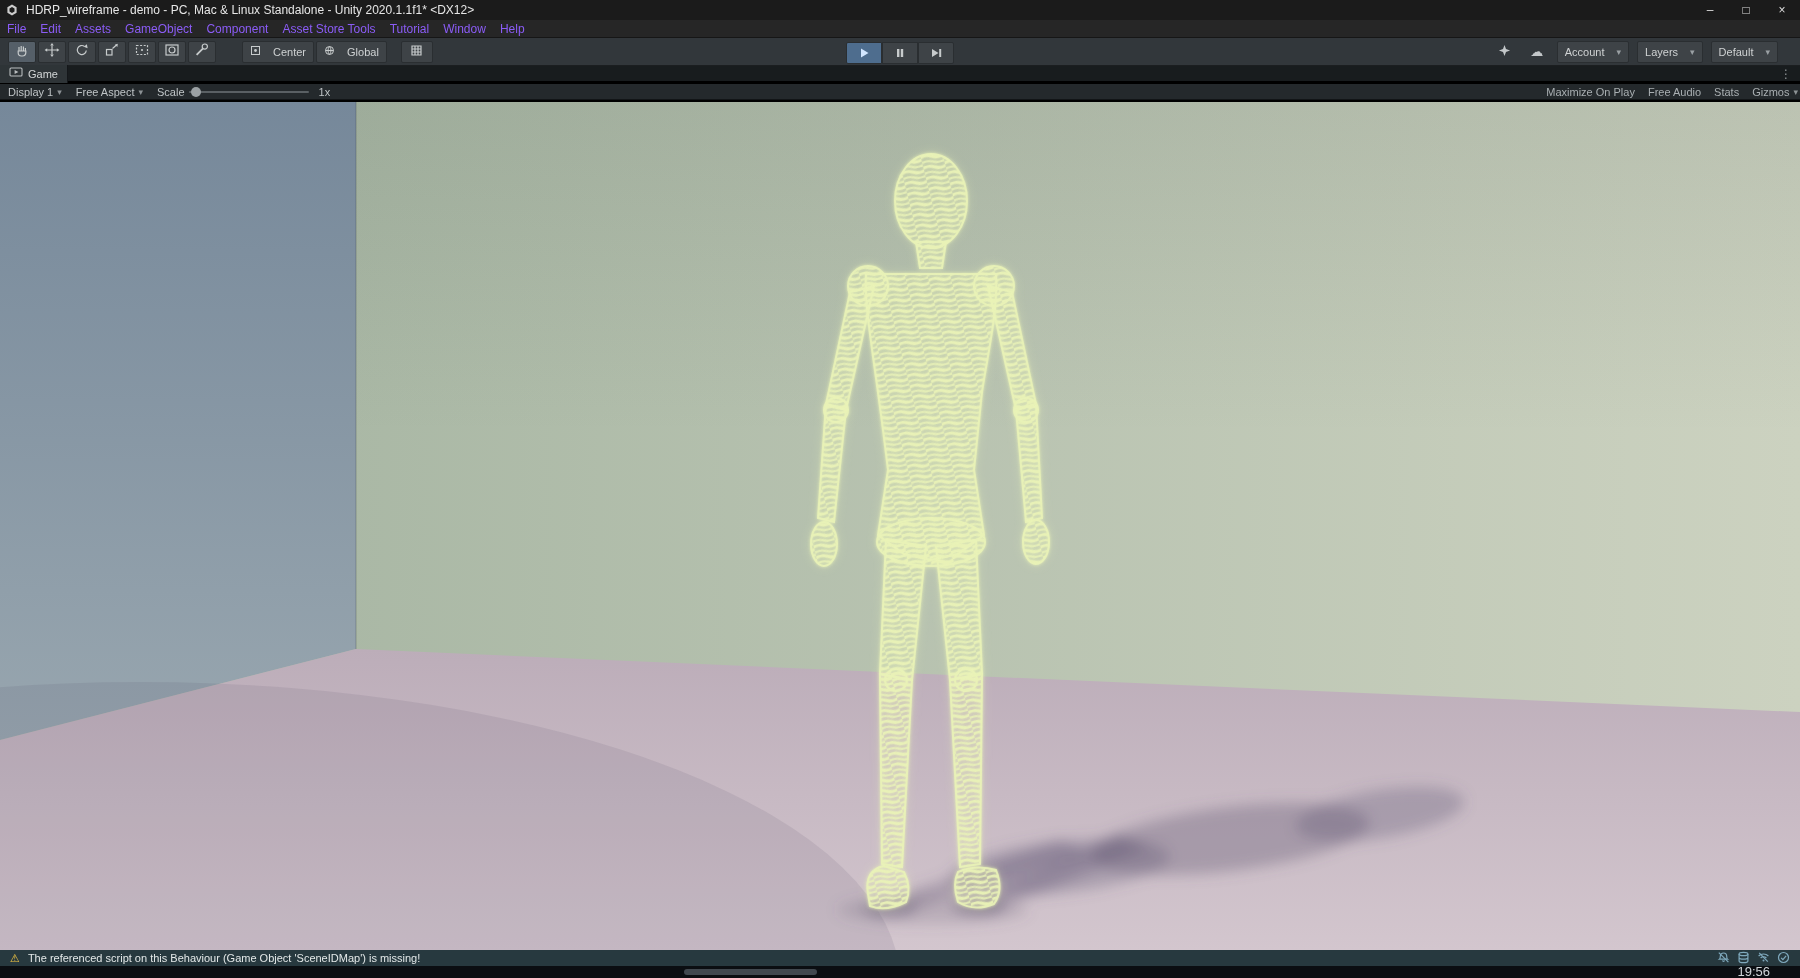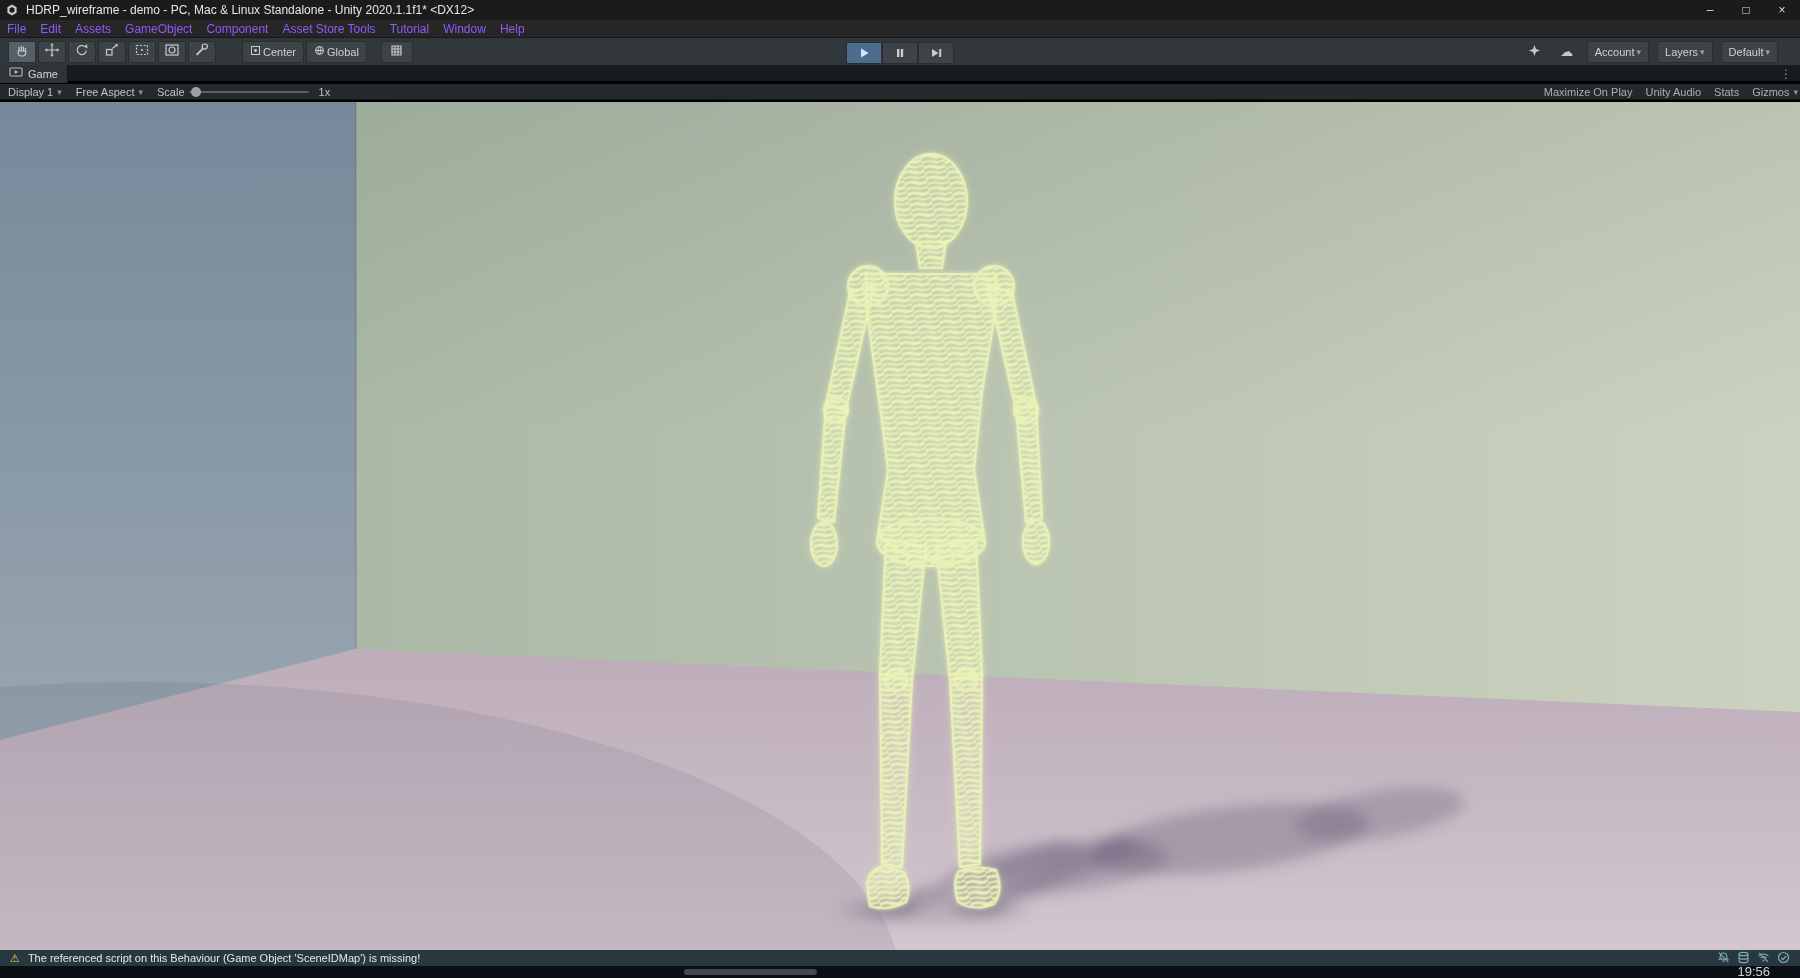--- a/index.html
+++ b/index.html
@@ -21,21 +21,21 @@
 
   
   #toolbar{top:38px;height:28px;background:#32373b;border-bottom:1px solid #1b1e20}
   .toolgroup{display:flex;align-items:center;margin-left:8px;gap:2px}
   .toolbtn{width:26px;height:20px;background:#3e4347;border:1px solid #2a2e31;border-radius:2px;
            display:flex;align-items:center;justify-content:center}
   .toolbtn.active{background:#555f68}
   .toolbtn svg{stroke:#c7cbcc;fill:none;stroke-width:1.2}
   .toolbtn svg .f{fill:#c7cbcc;stroke:none}
   .pillbtn{height:20px;padding:0 7px;font-size:11px;color:#cfd2d3;background:#3e4347;
-           border:1px solid #2a2e31;border-radius:2px;display:flex;align-items:center;gap:2px}
+           border:1px solid #2a2e31;border-radius:2px;display:flex;align-items:center;gap:12px}
   .pillbtn .arrow{color:#9aa0a3;font-size:9px}
   #play-controls{position:absolute;left:50%;top:4px;transform:translateX(-50%);display:flex}
   .playbtn{width:34px;height:20px;background:#3e4347;border:1px solid #2a2e31;display:flex;
            align-items:center;justify-content:center}
   .playbtn:first-child{border-radius:2px 0 0 2px}
   .playbtn:last-child{border-radius:0 2px 2px 0}
   .playbtn.active{background:var(--accent,#4e6d8e)}
   .playbtn svg .pf{fill:#c7cbcc;stroke:none}
   .playbtn.active svg .pf{fill:var(--accent-text,#d2e6ff)}
   #toolbar-right{margin-left:auto;display:flex;align-items:center;gap:8px;padding-right:22px}
@@ -241,21 +241,21 @@
     <span class="gb-item">
       <span>Scale</span>
       <span class="slider">
           <span class="thumb"></span>
         </span>
       <span style="margin-left:6px">1x</span>
     </span>
   </div>
   <div class="right">
     <span>Maximize On Play</span>
-    <span>Unity Audio</span>
+    <span>Free Audio</span>
     <span>Stats</span>
     <span class="gb-item">
       <span>Gizmos</span>
       <span class="arrow">▾</span>
     </span>
   </div>
 </div>
 
 <div id="viewport">
   <svg width="1800" height="848" viewBox="0 0 1800 848" preserveAspectRatio="none">

